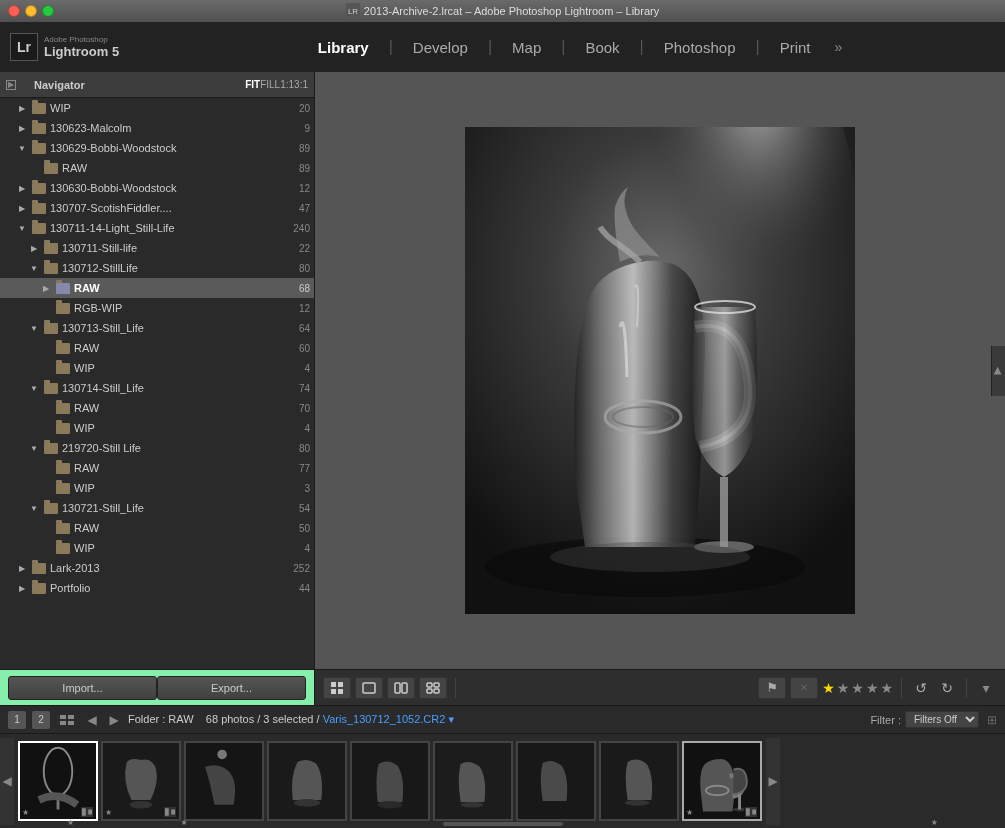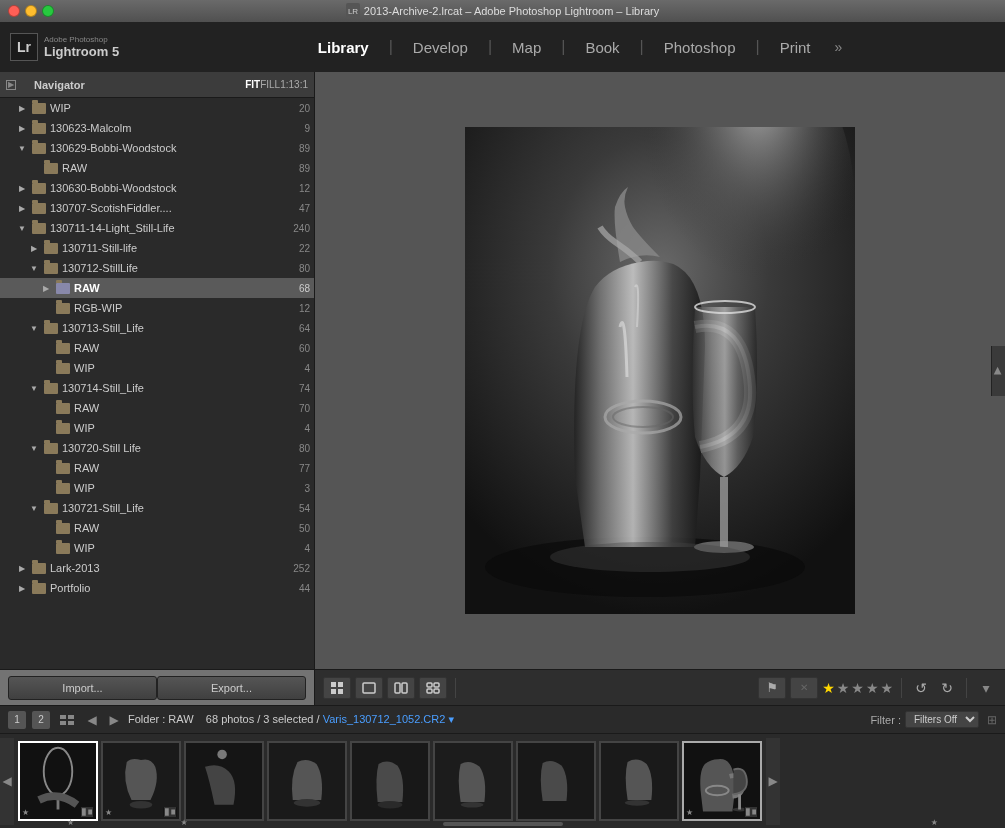--- a/index.html
+++ b/index.html
@@ -185,21 +185,21 @@
       margin-left: 4px;
       flex-shrink: 0;
     }
     .indent-1 { padding-left: 16px; }
     .indent-2 { padding-left: 28px; }
     .indent-3 { padding-left: 40px; }
 
     
     #import-export-bar {
       height: 36px;
-      background: #737373;
+      background: #86efac;
       border-top: 1px solid #1a1a1a;
       display: flex;
       align-items: center;
       padding: 4px 8px;
     }
     .ie-btn {
       flex: 1;
       height: 24px;
       background: linear-gradient(to bottom, #555, #404040);
       border: 1px solid #222;
@@ -560,21 +560,21 @@
       <div class="tree-item indent-3">
         <div class="tree-expand"></div>
         <div class="tree-folder-icon"></div>
         <span class="tree-label">WIP</span>
         <span class="tree-count">4</span>
       </div>
 
       <div class="tree-item indent-2">
         <div class="tree-expand">▼</div>
         <div class="tree-folder-icon"></div>
-        <span class="tree-label">130720-Still Life</span>
+        <span class="tree-label">219720-Still Life</span>
         <span class="tree-count">80</span>
       </div>
 
       <div class="tree-item indent-3">
         <div class="tree-expand"></div>
         <div class="tree-folder-icon"></div>
         <span class="tree-label">RAW</span>
         <span class="tree-count">77</span>
       </div>
 

